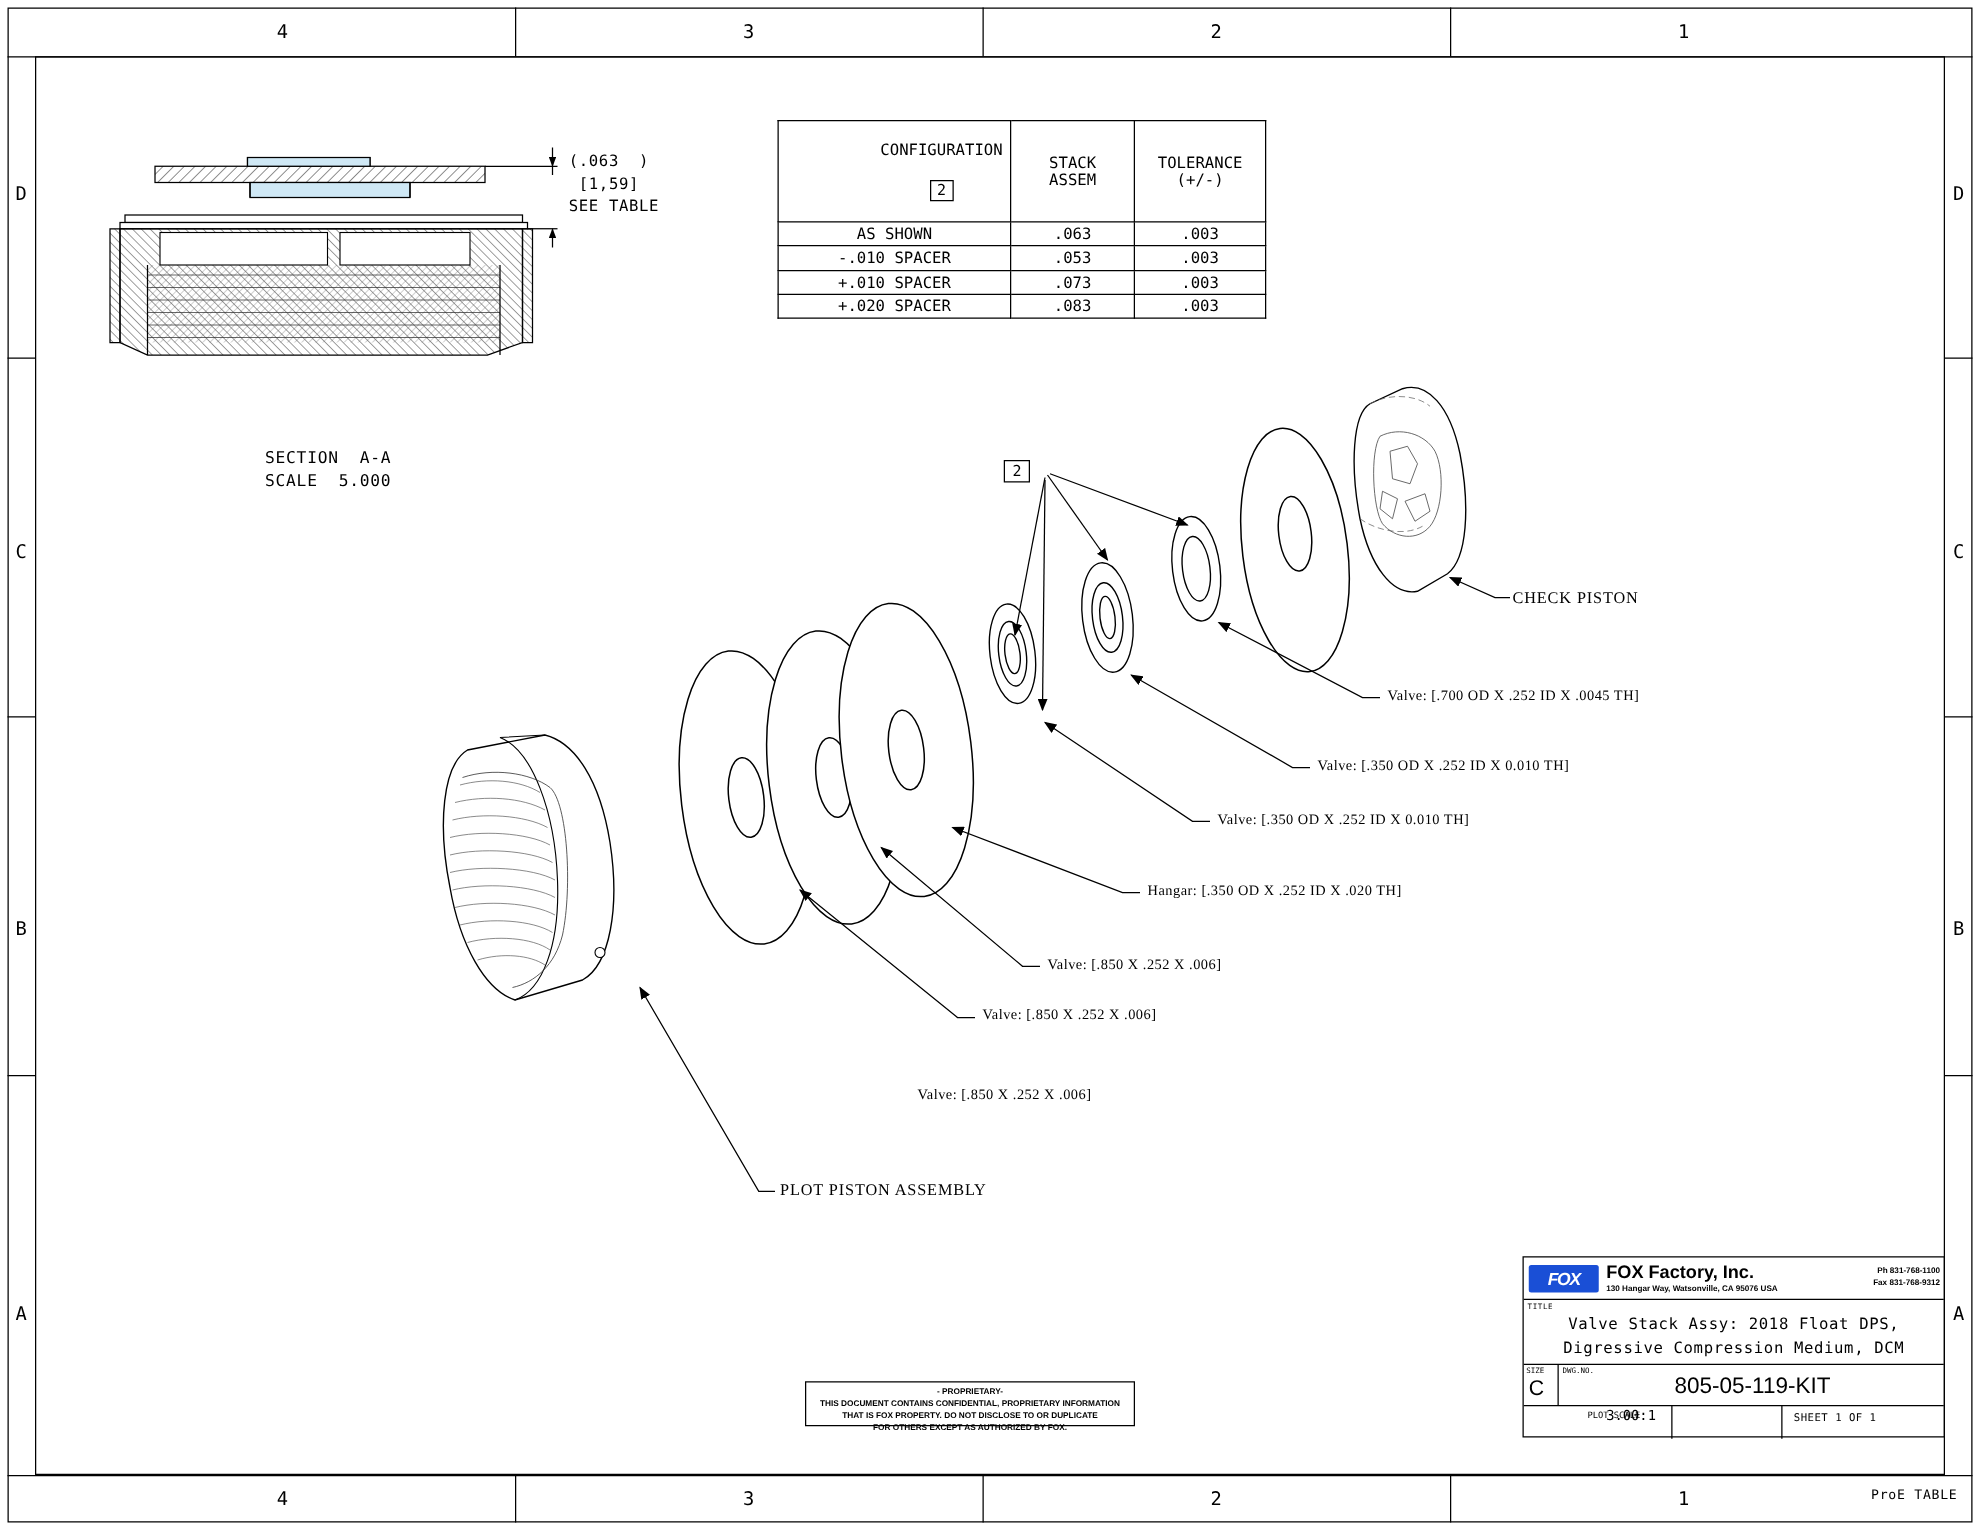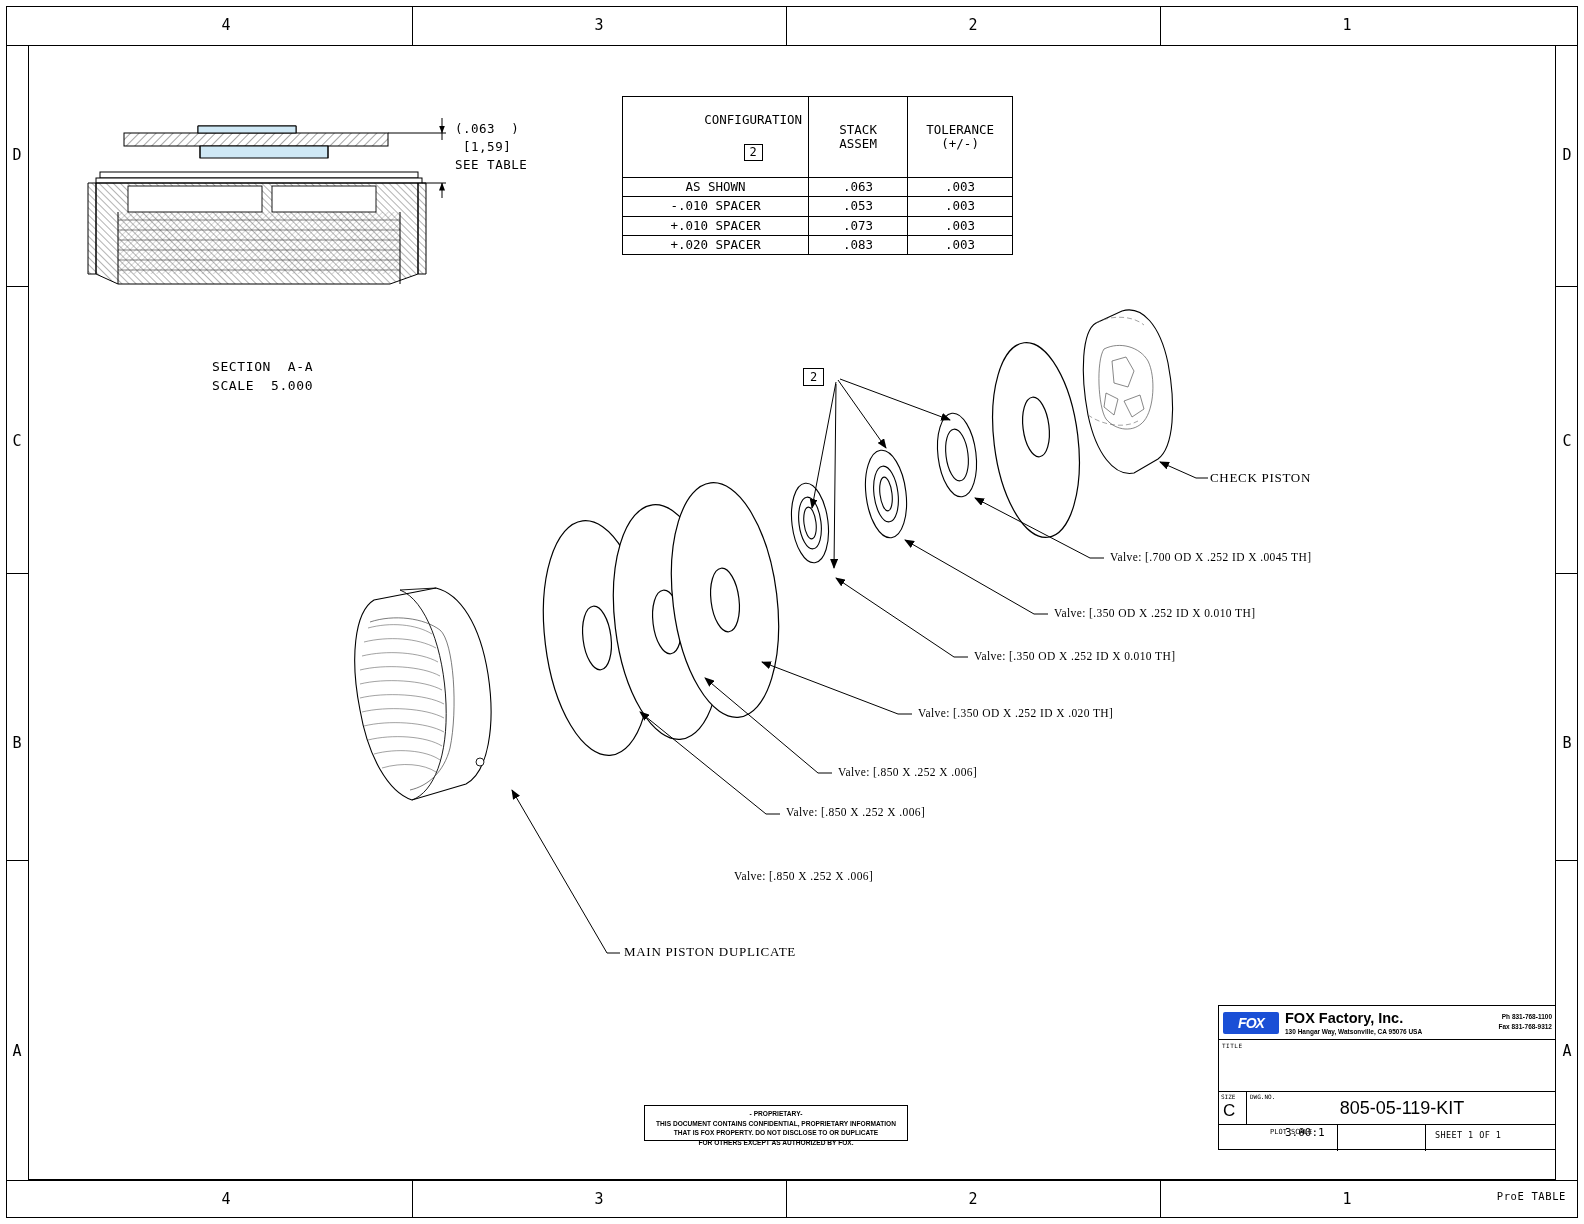--- a/index.html
+++ b/index.html
@@ -498,26 +498,26 @@
       </tr>
     </tbody>
   </table>
 
   <div class="section-note">SECTION  A-A
 SCALE  5.000</div>
 
   <div class="flagbox" style="left:803px; top:368px;">2</div>
 
   <div class="lbl big" style="left:1210px; top:470px">CHECK PISTON</div>
-  <div class="lbl big" style="left:624px; top:944px">MAIN PISTON DUPLICATE</div>
+  <div class="lbl big" style="left:624px; top:944px">PLOT PISTON ASSEMBLY</div>
 
   <div class="lbl" style="left:1110px; top:551px">Valve: [.700 OD X .252 ID X .0045 TH]</div>
   <div class="lbl" style="left:1054px; top:607px">Valve: [.350 OD X .252 ID X 0.010 TH]</div>
   <div class="lbl" style="left:974px; top:650px">Valve: [.350 OD X .252 ID X 0.010 TH]</div>
-  <div class="lbl" style="left:918px; top:707px">Valve: [.350 OD X .252 ID X .020 TH]</div>
+  <div class="lbl" style="left:918px; top:707px">Hangar: [.350 OD X .252 ID X .020 TH]</div>
   <div class="lbl" style="left:838px; top:766px">Valve: [.850 X .252 X .006]</div>
   <div class="lbl" style="left:786px; top:806px">Valve: [.850 X .252 X .006]</div>
   <div class="lbl" style="left:734px; top:870px">Valve: [.850 X .252 X .006]</div>
 
   <div class="prop-box">
     <div>- PROPRIETARY-</div>
     <div>THIS DOCUMENT CONTAINS CONFIDENTIAL, PROPRIETARY INFORMATION</div>
     <div>THAT IS FOX PROPERTY.   DO NOT DISCLOSE TO OR DUPLICATE</div>
     <div>FOR OTHERS EXCEPT AS AUTHORIZED BY FOX.</div>
   </div>
@@ -525,20 +525,24 @@
   <div class="title-block">
     <div class="tb-logo">FOX</div>
     <div class="tb-company">FOX Factory, Inc.</div>
     <div class="tb-addr">130 Hangar Way, Watsonville, CA 95076 USA</div>
     <div class="tb-phone">
       <div>Ph 831-768-1100</div>
       <div>Fax 831-768-9312</div>
     </div>
     <div class="tb-hline0"></div>
     <div class="tb-titletag">TITLE</div>
+    <div class="tb-title">
+      <div>Valve Stack Assy: 2018 Float DPS,</div>
+      <div>Digressive Compression Medium, DCM</div>
+    </div>
     <div class="tb-hline1"></div>
     <div class="tb-size-cell">
       <div class="tb-size-tag">SIZE</div>
       <div class="tb-size-val">C</div>
     </div>
     <div class="tb-dwg-tag">DWG.NO.</div>
     <div class="tb-dwg-val">805-05-119-KIT</div>
     <div class="tb-hline2"></div>
     <div class="tb-plot">PLOT SCALE</div>
     <div class="tb-plotval">3.00:1</div>

